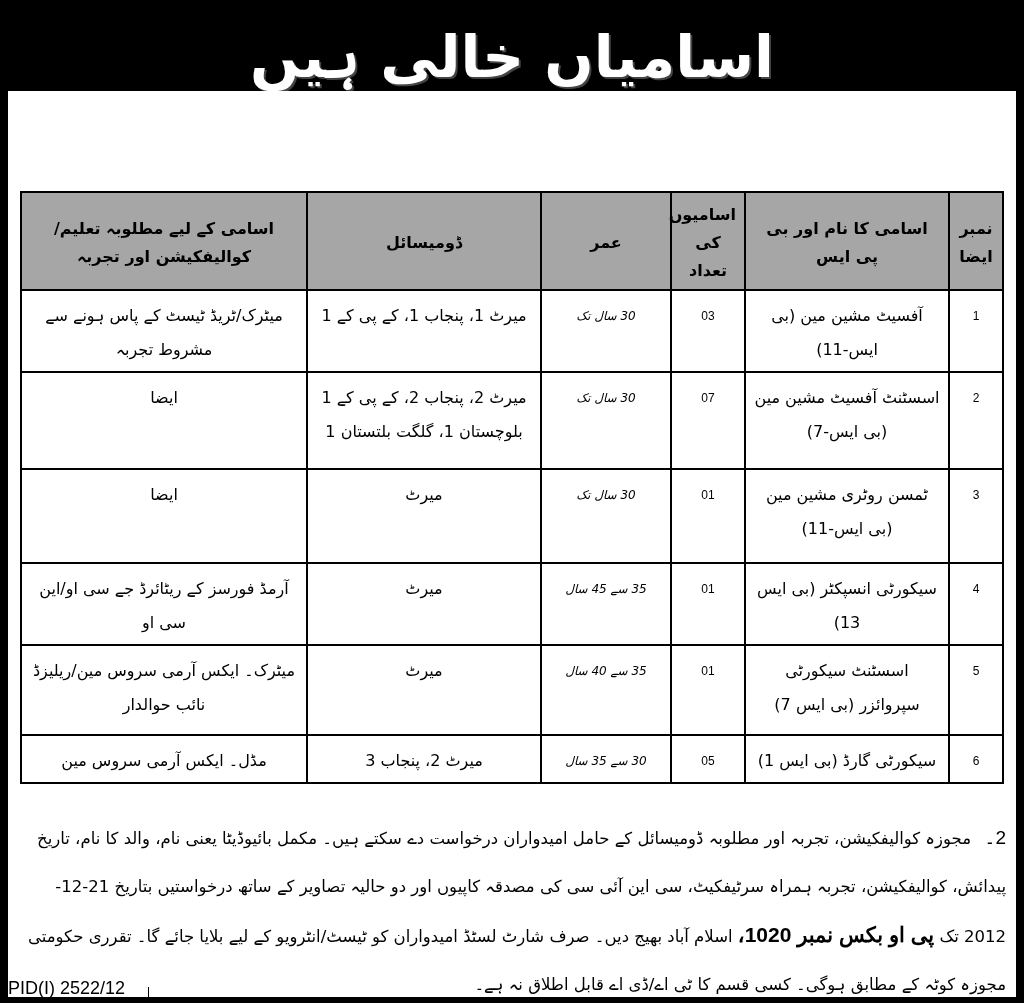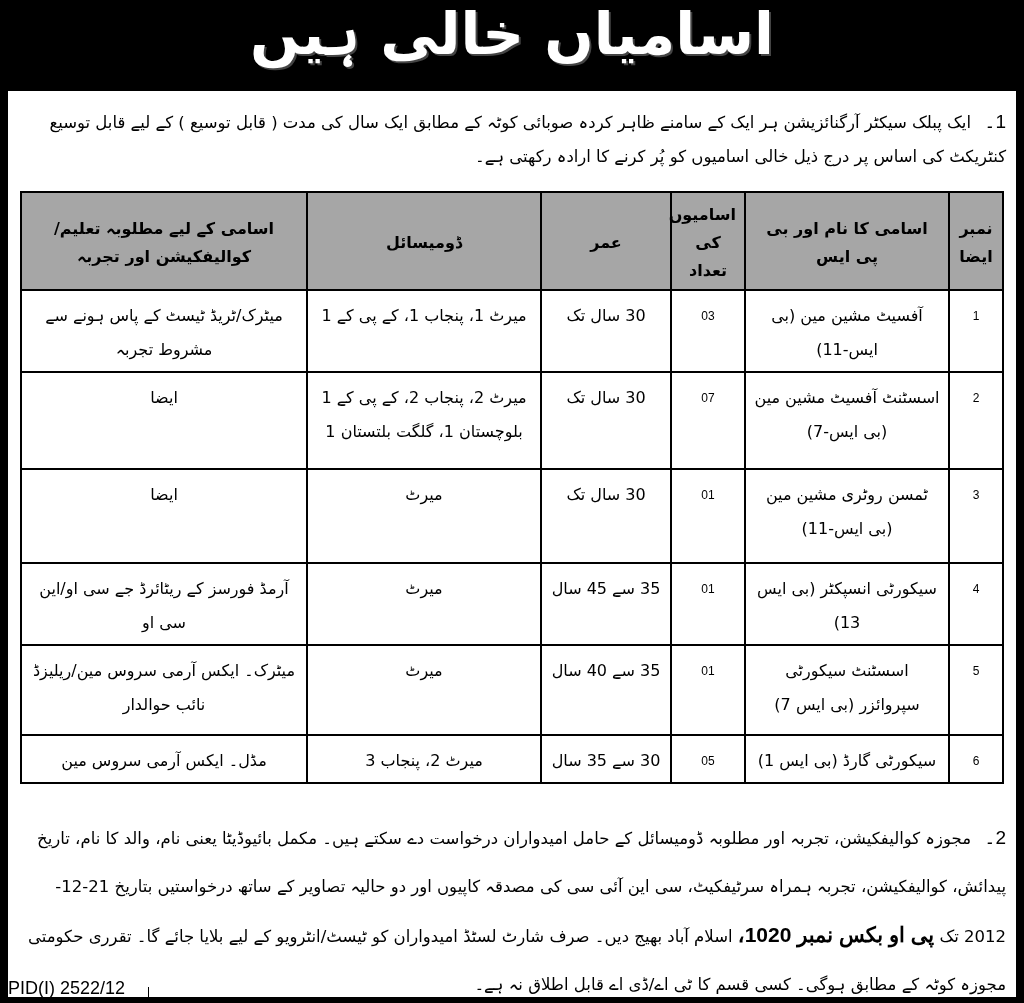--- a/index.html
+++ b/index.html
@@ -1,21 +1,21 @@
 <!DOCTYPE html>
 <html><head>
 <meta charset="utf-8">
 <style>
   * { box-sizing: border-box; margin: 0; padding: 0; }
   html, body { width: 1024px; height: 1003px; background: #000; overflow: hidden; }
   body { font-family: "DejaVu Sans", sans-serif; color: #000; }
   .page { position: relative; width: 1024px; height: 1003px; background: #000; }
   .banner {
     position: absolute; left: 0; top: 0; width: 1024px; height: 91px;
-    background: #000; color: #fff; display: flex; align-items: flex-start; justify-content: center;
+    background: #000; color: #fff; display: flex; align-items: flex-end; justify-content: center;
   }
   .banner-title {
     font-family: "DejaVu Sans", sans-serif; font-weight: bold; font-size: 58px;
     direction: rtl; letter-spacing: 1px; text-shadow: 2px 2px 0 #444;
   }
   .sheet {
     position: absolute; left: 8px; top: 91px; width: 1008px; height: 906px;
     background: #fff;
   }
   .para {
@@ -26,21 +26,21 @@
   table.vac {
     position: absolute; left: 12px; top: 100px; width: 982px; border-collapse: collapse;
     direction: rtl; table-layout: fixed;
   }
   table.vac th, table.vac td {
     border: 2px solid #000; text-align: center; vertical-align: top;
     font-size: 16px; line-height: 34px; padding: 8px 8px 4px 8px;
   }
   table.vac th { background: #a6a6a6; font-weight: bold; line-height: 28px; height: 92px; vertical-align: middle; }
   table.vac td.sr, table.vac td.count { font-family: "Liberation Sans", sans-serif; font-size: 12px; }
-  table.vac td.age { font-size: 16px; }
+  table.vac td.age { font-size: 12px; font-style: italic; }
   .r1 td { height: 72px; }
   .r2 td { height: 97px; }
   .r3 td { height: 94px; }
   .r4 td { height: 68px; }
   .r5 td { height: 90px; }
   .r6 td { height: 40px; padding-top: 2px; }
   .para-2 { left: 16px; right: 10px; top: 723px; line-height: 48px; }
   .bold-box { font-family: "Liberation Sans", sans-serif; font-weight: bold; font-size: 21px; }
   .pid {
     position: absolute; left: 0px; top: 887px; font-family: "Liberation Sans", sans-serif;
@@ -52,24 +52,20 @@
 </style>
 </head>
 <body>
 
 <div class="page">
   <div class="banner">
     <div class="banner-title">اسامیاں خالی ہیں</div>
   </div>
 
   <div class="sheet">
-    <div class="para para-1">
-      <span class="num">1۔</span>
-      <span>ایک پبلک سیکٹر آرگنائزیشن ہر ایک کے سامنے ظاہر کردہ صوبائی کوٹہ کے مطابق ایک سال کی مدت ( قابل توسیع ) کے لیے قابل توسیع کنٹریکٹ کی اساس پر درج ذیل خالی اسامیوں کو پُر کرنے کا ارادہ رکھتی ہے۔</span>
-    </div>
 
     <table class="vac">
       <colgroup>
         <col style="width:54px">
         <col style="width:204px">
         <col style="width:74px">
         <col style="width:130px">
         <col style="width:234px">
         <col style="width:286px">
       </colgroup>

